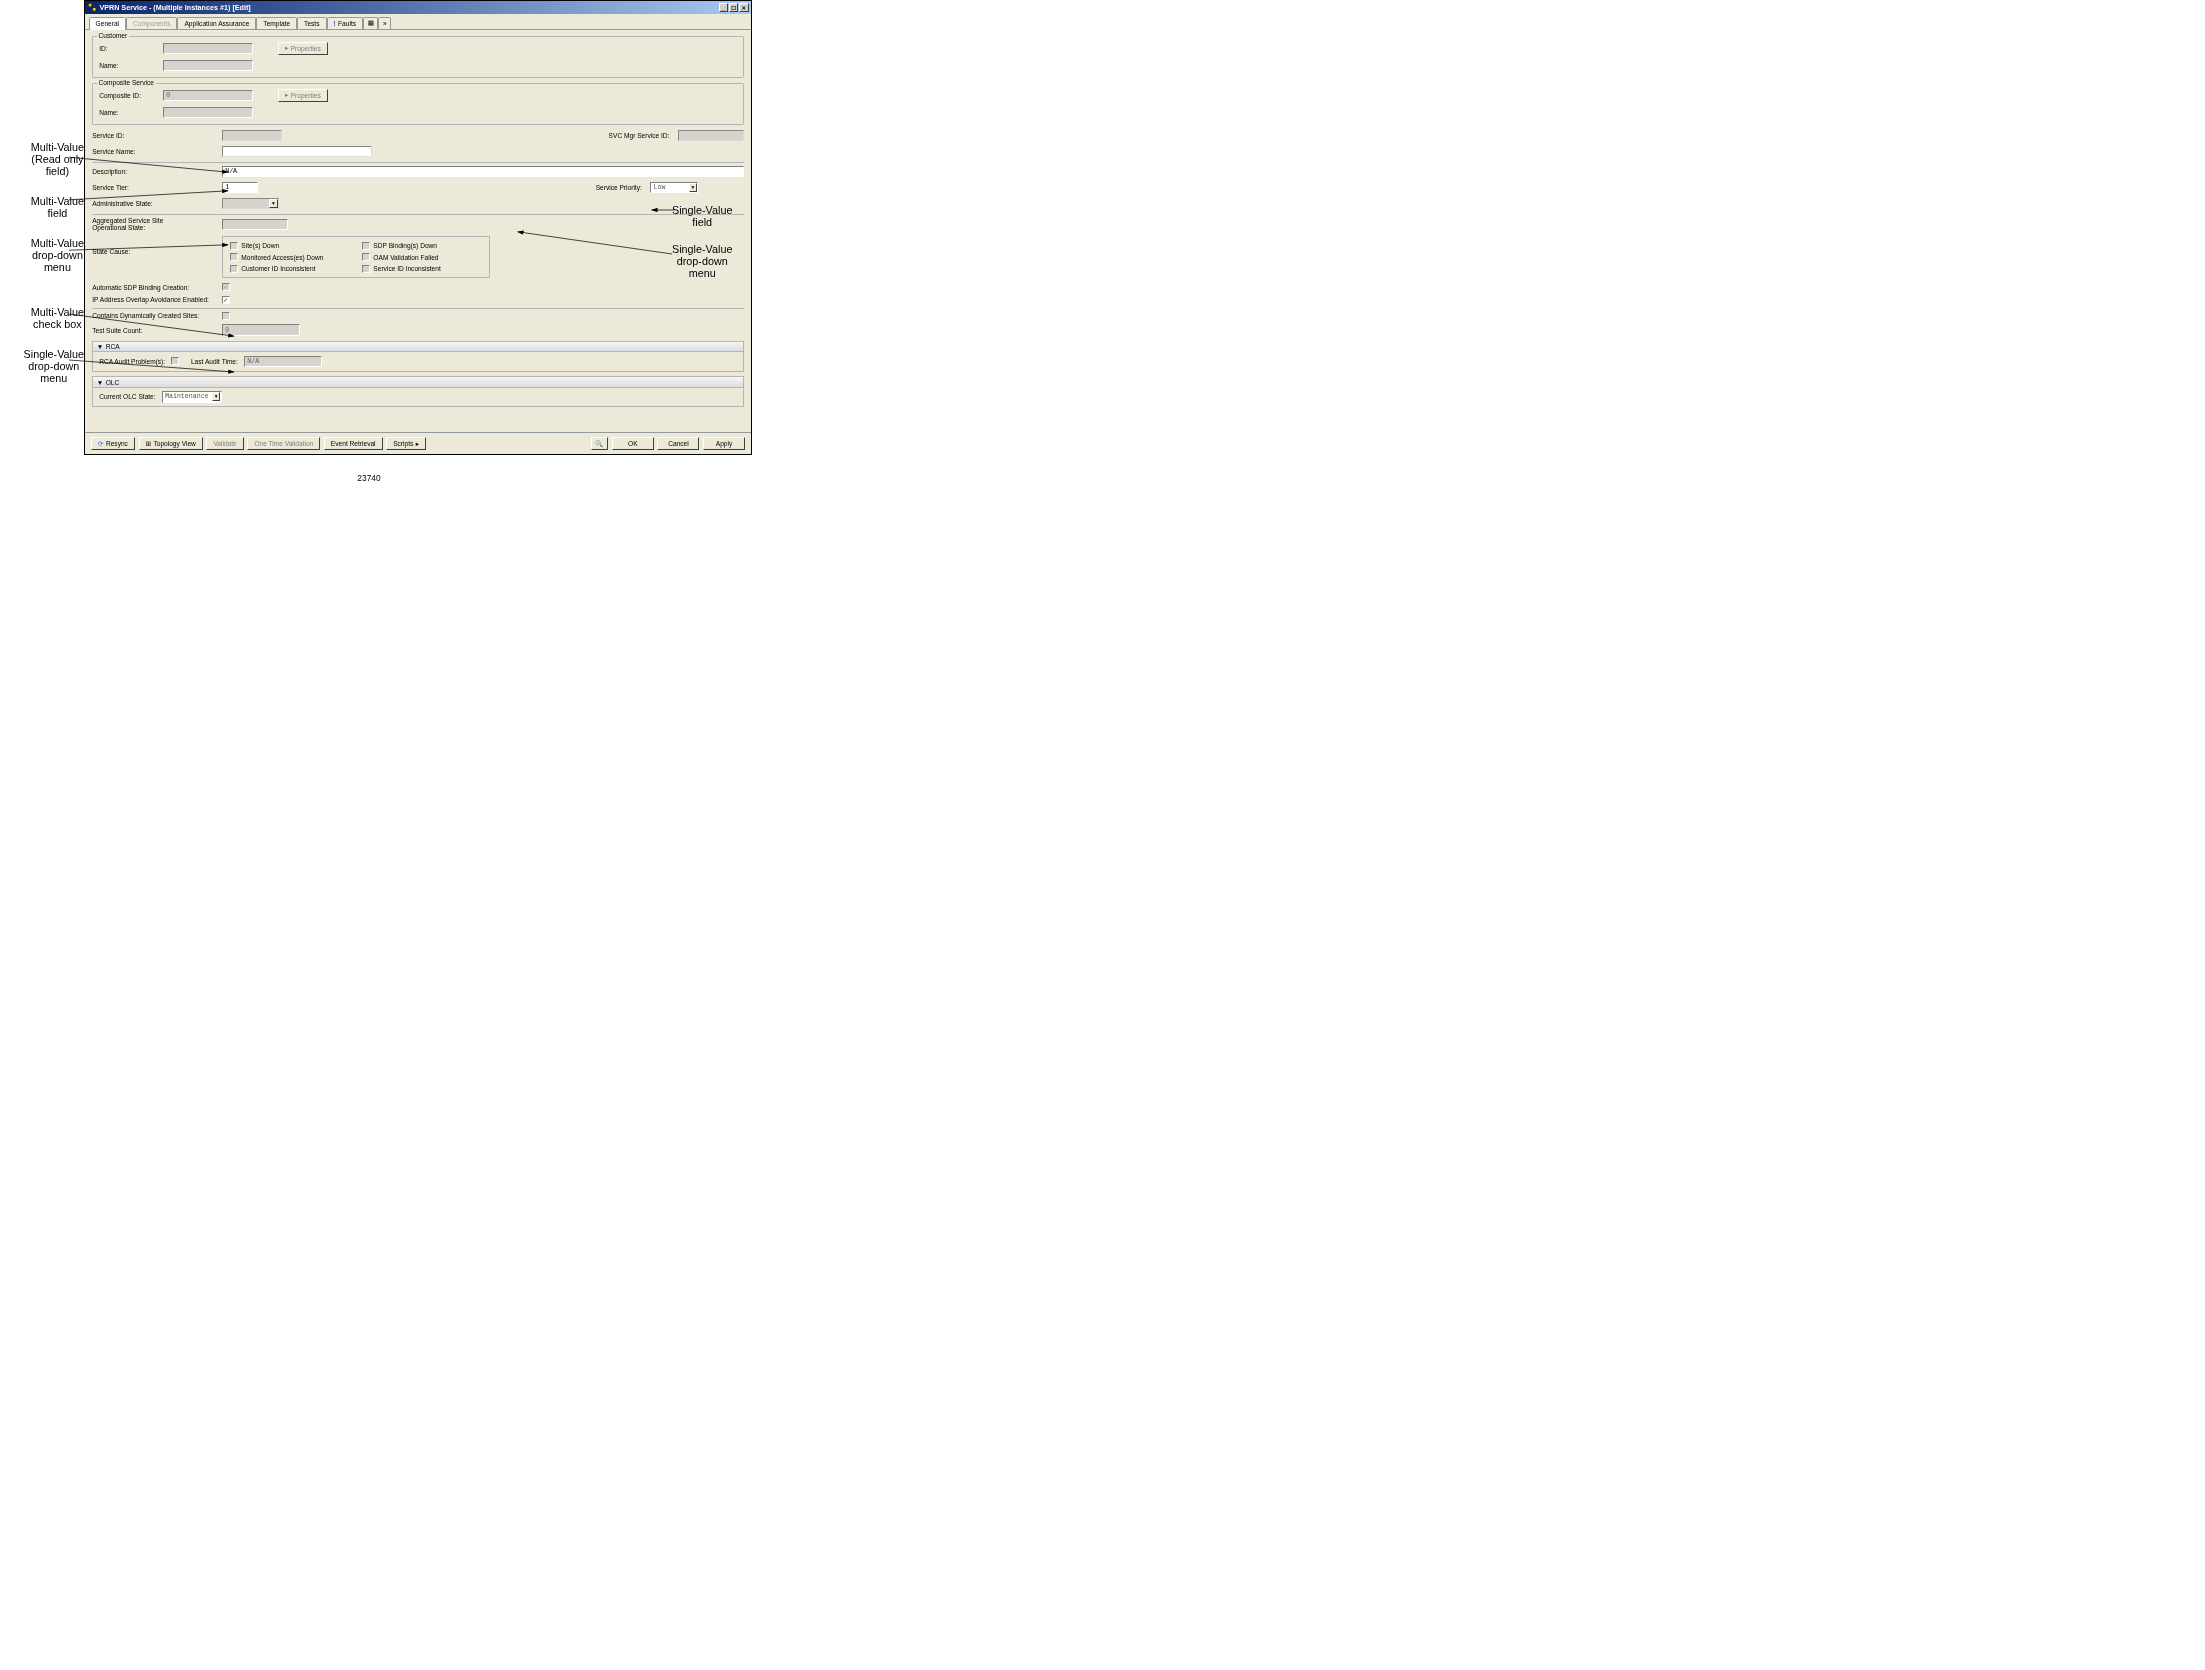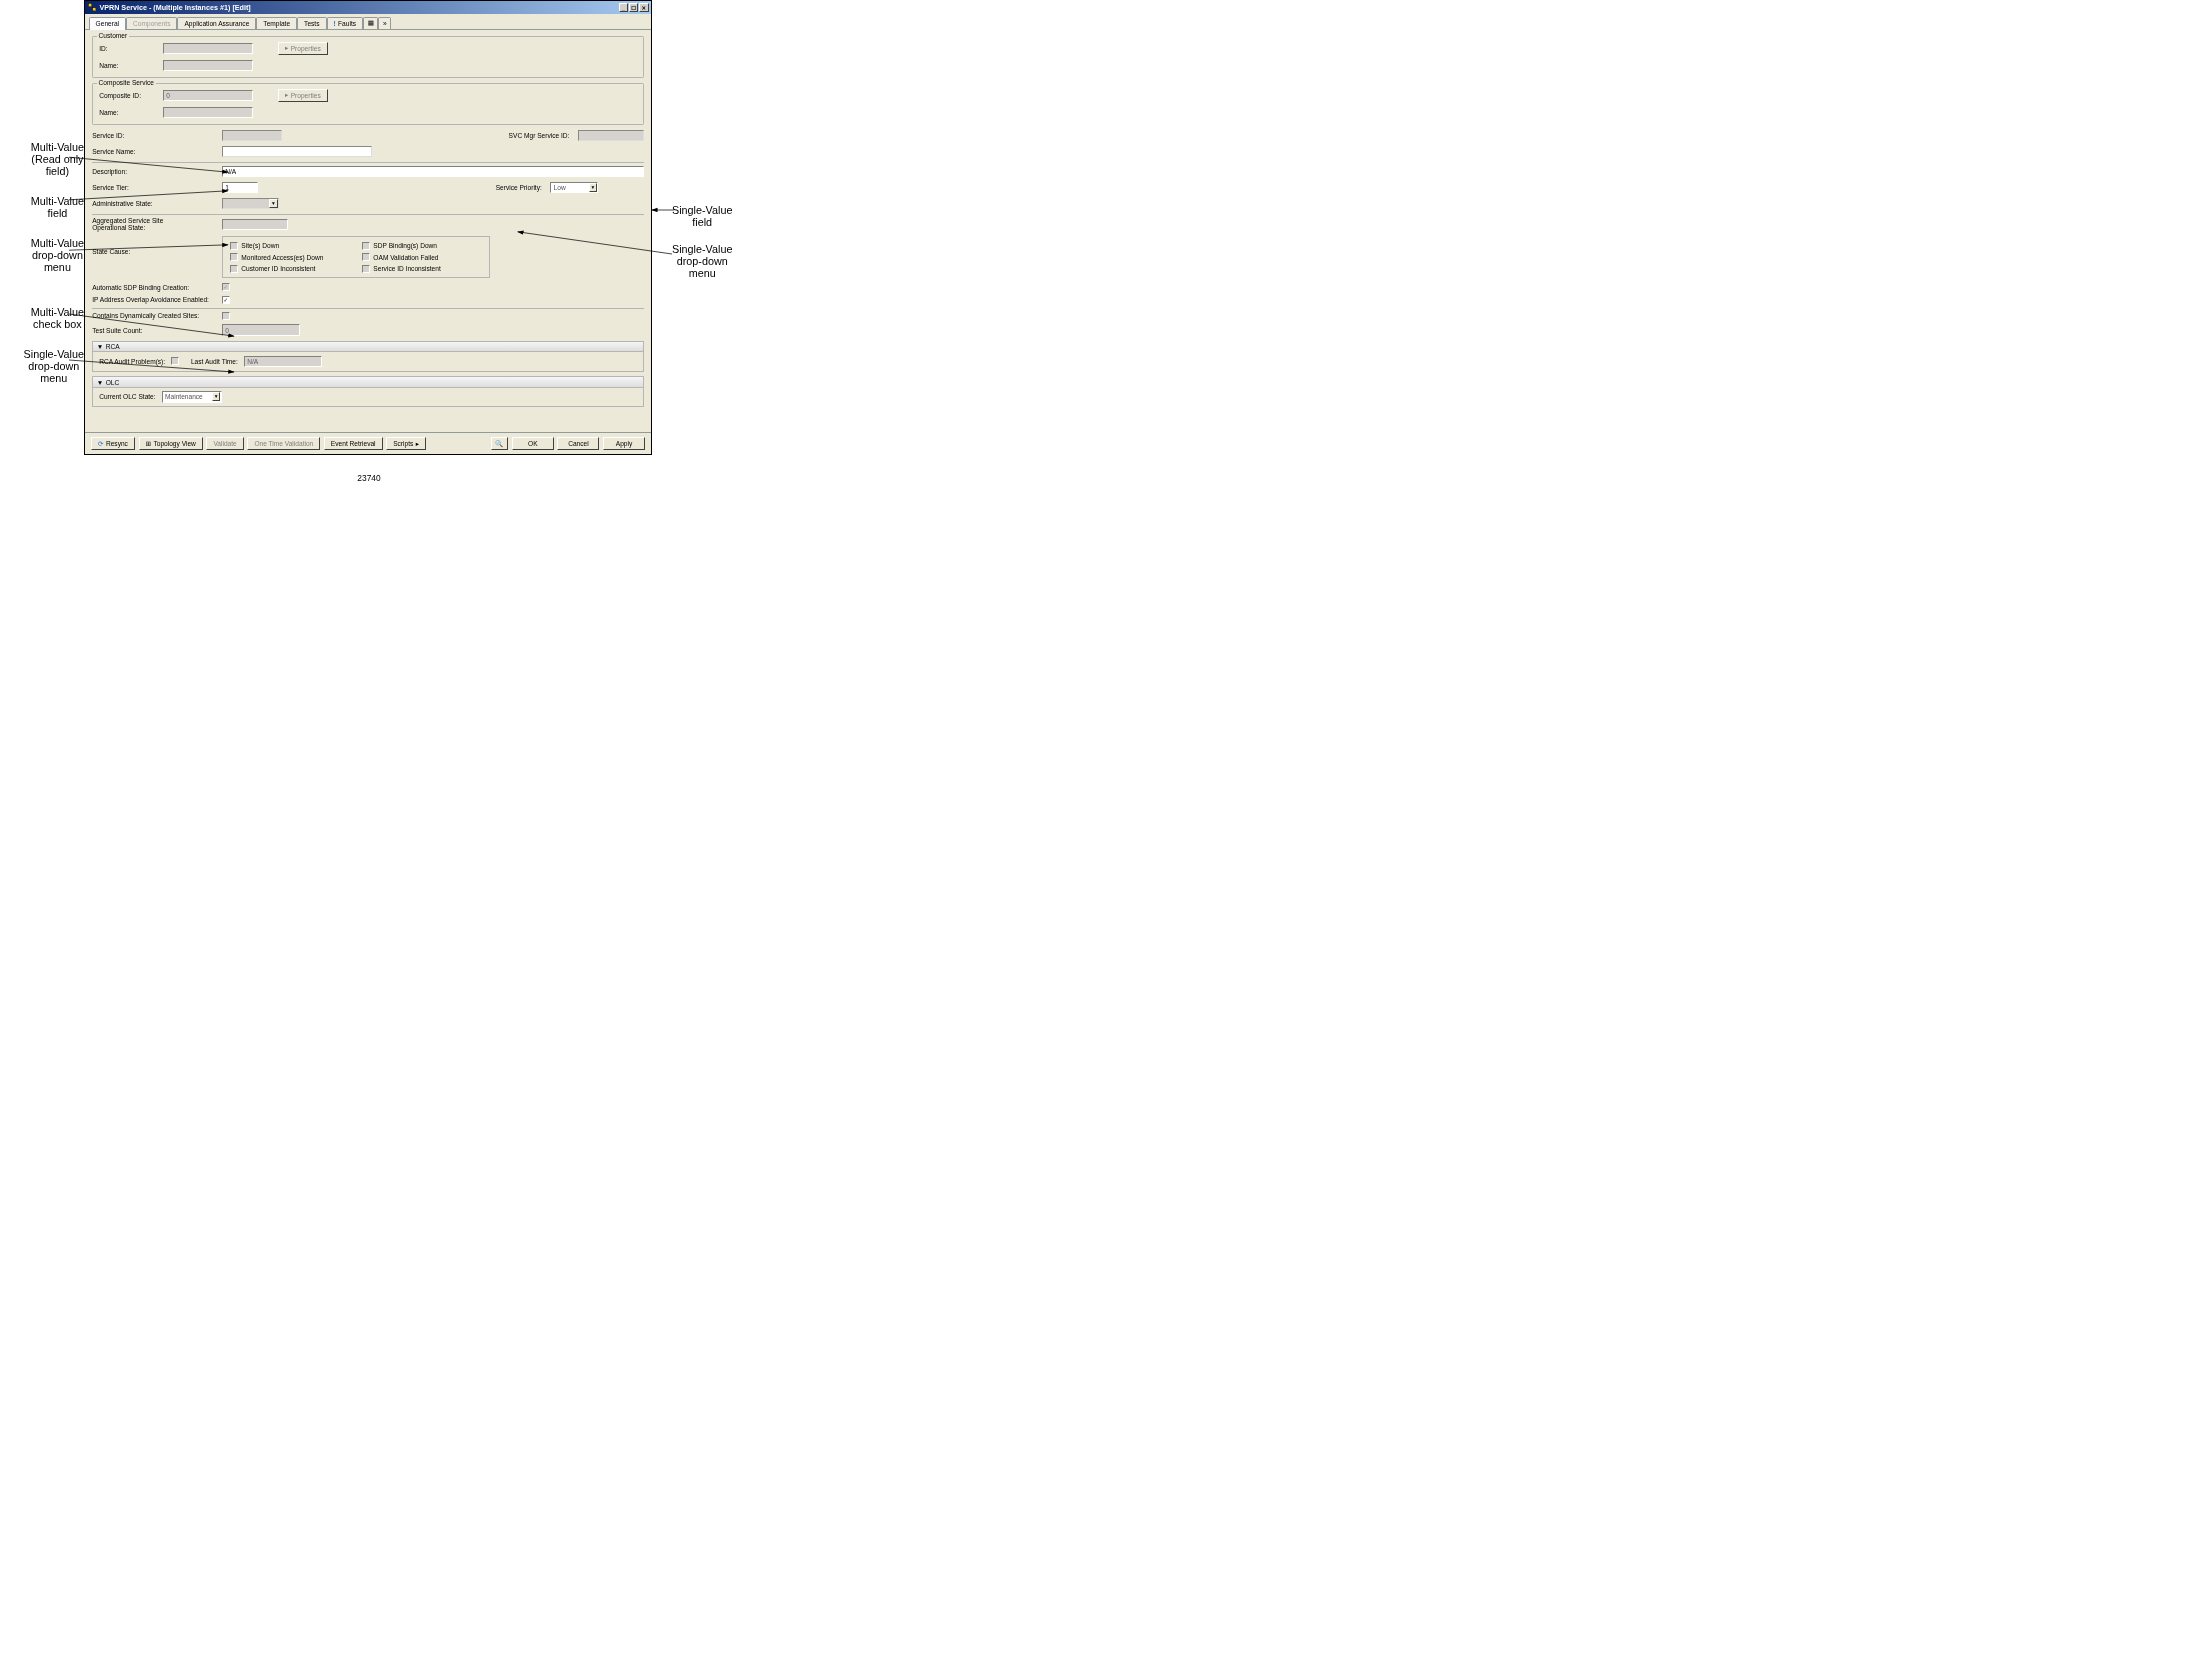--- a/index.html
+++ b/index.html
@@ -20,21 +20,21 @@
 .annotation.left { right: 672px; }
 .annotation.right { left: 672px; }
 .arrow {
   position: absolute;
   z-index: 99;
   pointer-events: none;
 }
 .dialog {
   position: relative;
   margin-left: 84px;
-  width: 568px;
+  width: 668px;
   border: 0.6px solid #000;
   background: #ece9d8;
 }
 .titlebar {
   background: linear-gradient(to right, #08246b, #a6caf0);
   color: #fff;
   font-weight: bold;
   font-size: 7.2px;
   padding: 1.8px 2.4px;
   display: flex;
@@ -99,21 +99,21 @@
   font-size:6.6px;
 }
 .row { display:flex; align-items:center; margin-bottom:4.8px; gap:3.6px; }
 .row:last-child { margin-bottom: 0; }
 .label { width: 60px; font-size:6.6px; }
 .label-wide { width: 126px; }
 .input-sunken {
   border: 0.6px solid #808080;
   border-right-color:#fff; border-bottom-color:#fff;
   background:#fff; height:11.4px; padding: 0 2.4px;
-  font-family:Liberation Sans, sans-serif; font-size:6.6px;
+  font-family:Liberation Mono, monospace; font-size:6.6px;
 }
 .input-readonly {
   background:#d6d3ce; color:#606060;
 }
 .input-multivalue {
   border:1.2px solid #888;
   border-right-color:#ddd; border-bottom-color:#ddd;
 }
 .btn {
   border:0.6px solid #fff; border-right-color:#404040; border-bottom-color:#404040;

